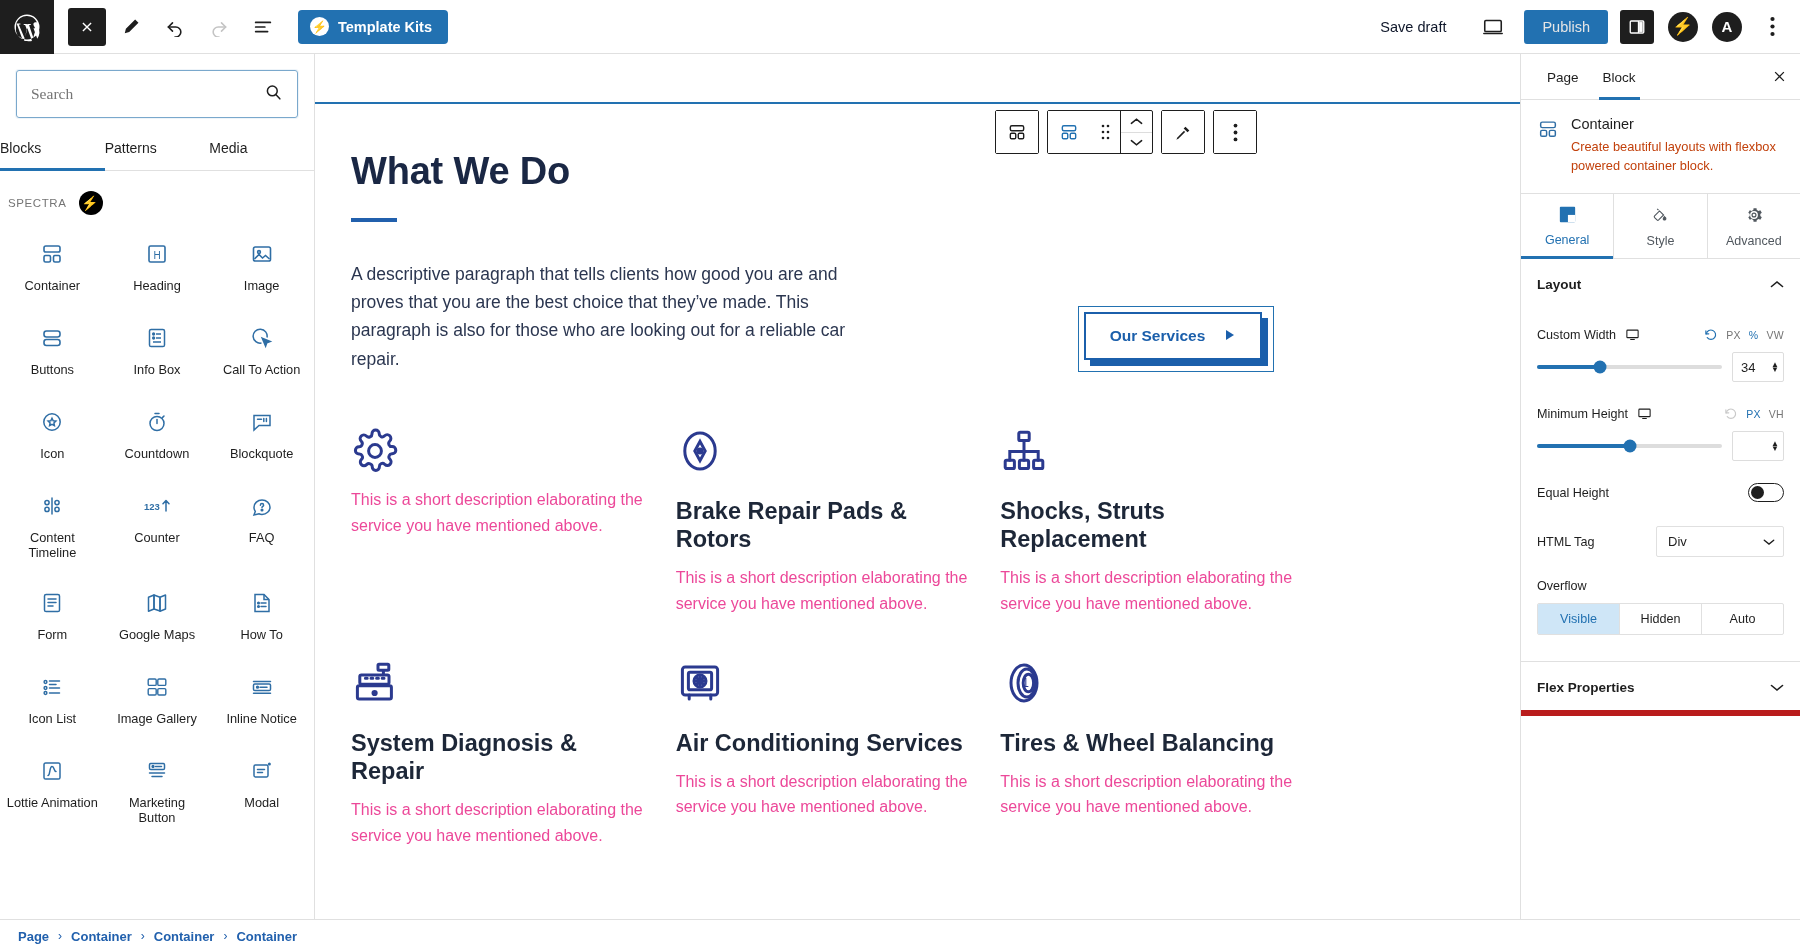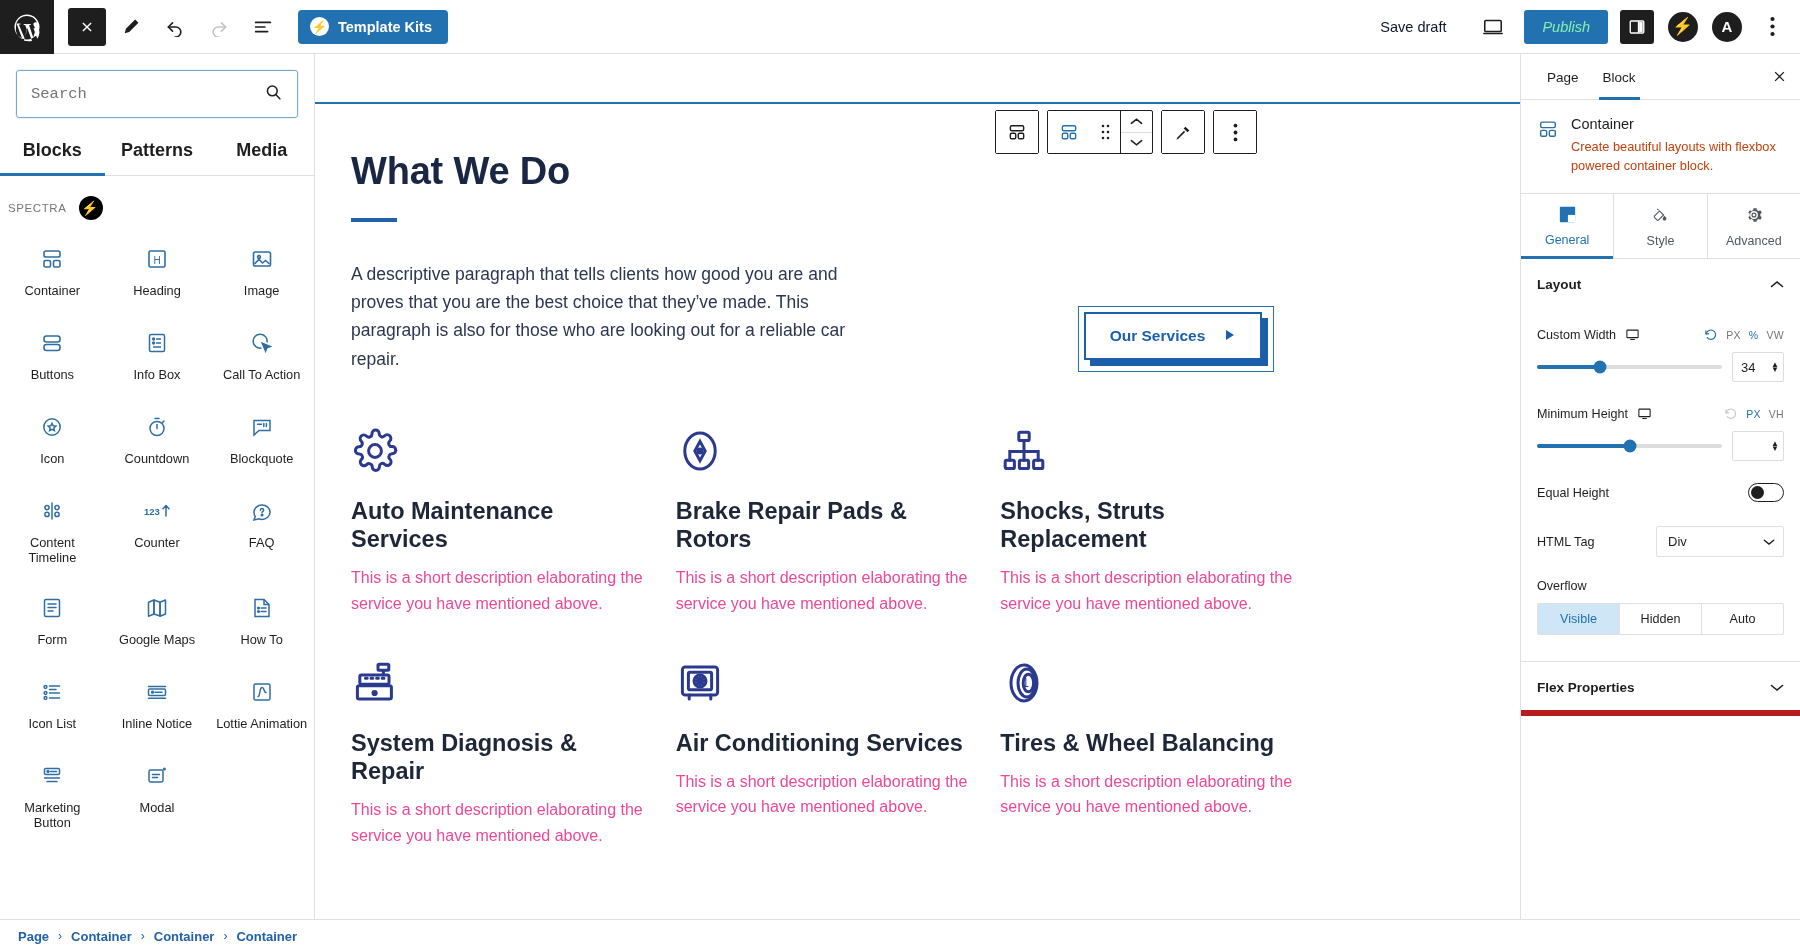--- a/index.html
+++ b/index.html
@@ -28,22 +28,22 @@
   .tkits {
     display: flex; align-items: center; gap: 9px; background: #2271b1; color: #fff;
     height: 34px; padding: 0 16px 0 12px; border-radius: 4px; margin-left: 16px;
     font-size: 14.5px; font-weight: 600; cursor: pointer; white-space: nowrap;
   }
   .tb-spacer { flex: 1 1 auto; }
   .savedraft {
     color: #0f172a; font-size: 14.5px; cursor: pointer; margin-right: 22px; white-space: nowrap;
   }
   .publish {
-    background: #2271b1; color: #86efac; height: 34px; padding: 0 18px; border-radius: 3px;
-    display: flex; align-items: center; font-size: 14.5px; margin: 0 12px; cursor: pointer; font-style: italic;
+    background: #2271b1; color: #e5e5e5; height: 34px; padding: 0 18px; border-radius: 3px;
+    display: flex; align-items: center; font-size: 14.5px; margin: 0 12px; cursor: pointer;
   }
   .sq-dark {
     width: 34px; height: 34px; background: #1e1e1e; color: #fff; border-radius: 3px;
     display: flex; align-items: center; justify-content: center; cursor: pointer;
   }
   .circ-dark {
     width: 30px; height: 30px; border-radius: 50%; background: #1e1e1e; color: #fff;
     display: flex; align-items: center; justify-content: center; margin-left: 14px; cursor: pointer;
     font-weight: bold; font-size: 17px;
   }
@@ -57,26 +57,26 @@
     width: 315px; flex: 0 0 315px; border-right: 1px solid #e0e0e0; background: #fff;
     display: flex; flex-direction: column; min-height: 0; position: relative;
   }
   .search-wrap { padding: 16px 16px 10px 16px; }
   .search-box {
     height: 48px; border: 1.5px solid #7aa8cc; border-radius: 3px;
     display: flex; align-items: center; padding: 0 14px; box-shadow: 0 0 0 1px rgba(34,113,177,.08);
   }
   .search-box input {
     flex: 1; border: none; outline: none; font-size: 15.5px; color: #1e1e1e;
-    font-family: Liberation Mono, monospace; background: transparent;
+    font-family: Liberation Serif, serif; background: transparent;
   }
   .search-box input::placeholder { color: #757575; }
   .ins-tabs { display: flex; border-bottom: 1px solid #e0e0e0; }
   .ins-tab {
-    flex: 1; text-align: center; padding: 12px 0 14px; font-size: 18px; font-weight: 700;
+    flex: 1; padding: 12px 0 14px; font-size: 14px; font-weight: 400;
     color: #1e1e1e; cursor: pointer; position: relative;
   }
   .ins-tab.active::after {
     content: ''; position: absolute; left: 0; right: 0; bottom: -1px; height: 3px; background: #2271b1;
   }
   .ins-scroll { flex: 1 1 auto; overflow: hidden; padding: 0 0 20px 0; }
   .ins-cat {
     display: flex; align-items: center; gap: 12px; padding: 20px 16px 12px 8px;
   }
   .ins-cat-label { font-size: 11.5px; letter-spacing: .6px; color: #757575; font-weight: 400; }
@@ -498,20 +498,31 @@
                   <circle cx="5.5" cy="7" r="1.4"></circle>
                   <circle cx="5.5" cy="13" r="1.4"></circle>
                   <circle cx="5.5" cy="18" r="1.4"></circle>
                   <path d="M9.5 6h10M9.5 9.6h6.5M9.5 13h10M9.5 18h10" stroke-linecap="round"></path>
                 </svg>
               </span>
             <span class="block-lbl">Icon List</span>
           </div>
           <div class="block-cell">
             <span class="block-ico">
+                <svg width="24" height="24" viewBox="0 0 24 24" fill="none" stroke="currentColor" stroke-width="1.4">
+                  <rect x="3.2" y="4" width="8" height="6.4" rx="1.2"></rect>
+                  <rect x="12.8" y="4" width="8" height="6.4" rx="1.2"></rect>
+                  <rect x="3.2" y="13.6" width="8" height="6.4" rx="1.2"></rect>
+                  <rect x="12.8" y="13.6" width="8" height="6.4" rx="1.2"></rect>
+                </svg>
+              </span>
+            <span class="block-lbl">Image Gallery</span>
+          </div>
+          <div class="block-cell">
+            <span class="block-ico">
                 <svg width="24" height="24" viewBox="0 0 24 24" fill="none" stroke="currentColor" stroke-width="1.5">
                   <path d="M3.5 6.5h17" stroke-linecap="round"></path>
                   <rect x="3.5" y="9" width="17" height="6.5" rx="1.3"></rect>
                   <circle cx="7.5" cy="12.2" r=".9" fill="currentColor"></circle>
                   <path d="M10 12.2h7" stroke-linecap="round"></path>
                   <path d="M3.5 18.2h17" stroke-linecap="round"></path>
                 </svg>
               </span>
             <span class="block-lbl">Inline Notice</span>
           </div>
@@ -622,21 +633,20 @@
 
           <div class="svc-grid">
 
             <div>
               <div class="svc-ico">
                 <svg width="48" height="48" viewBox="0 0 24 24" fill="none" stroke="currentColor" stroke-width="1.5">
                     <path d="M12 15.2a3.2 3.2 0 1 0 0-6.4 3.2 3.2 0 0 0 0 6.4z"></path>
                     <path d="M19.1 14.3a1.5 1.5 0 0 0 .3 1.7l.1.1a1.8 1.8 0 1 1-2.6 2.6l-.1-.1a1.5 1.5 0 0 0-1.7-.3 1.5 1.5 0 0 0-.9 1.4v.2a1.8 1.8 0 0 1-3.6 0v-.1a1.5 1.5 0 0 0-1-1.4 1.5 1.5 0 0 0-1.7.3l-.1.1a1.8 1.8 0 1 1-2.6-2.6l.1-.1a1.5 1.5 0 0 0 .3-1.7 1.5 1.5 0 0 0-1.4-.9h-.2a1.8 1.8 0 0 1 0-3.6h.1a1.5 1.5 0 0 0 1.4-1 1.5 1.5 0 0 0-.3-1.7l-.1-.1A1.8 1.8 0 1 1 7.7 4.5l.1.1a1.5 1.5 0 0 0 1.7.3h.1a1.5 1.5 0 0 0 .9-1.4v-.2a1.8 1.8 0 0 1 3.6 0v.1a1.5 1.5 0 0 0 .9 1.4 1.5 1.5 0 0 0 1.7-.3l.1-.1a1.8 1.8 0 1 1 2.6 2.6l-.1.1a1.5 1.5 0 0 0-.3 1.7v.1a1.5 1.5 0 0 0 1.4.9h.2a1.8 1.8 0 0 1 0 3.6h-.1a1.5 1.5 0 0 0-1.4.9z"></path>
                   </svg>
               </div>
-              <div class="svc-title">Auto Maintenance Services</div>
               <div class="svc-desc">This is a short description elaborating the service you have mentioned above.</div>
             </div>
 
             <div>
               <div class="svc-ico">
                 <svg width="48" height="48" viewBox="0 0 24 24" fill="none" stroke="currentColor" stroke-width="1.5">
                     <ellipse cx="12" cy="12" rx="7.6" ry="9"></ellipse>
                     <path d="M12 7.2l2.6 4.8L12 16.8 9.4 12z"></path>
                     <circle cx="12" cy="12" r="1" fill="currentColor"></circle>
                   </svg>

